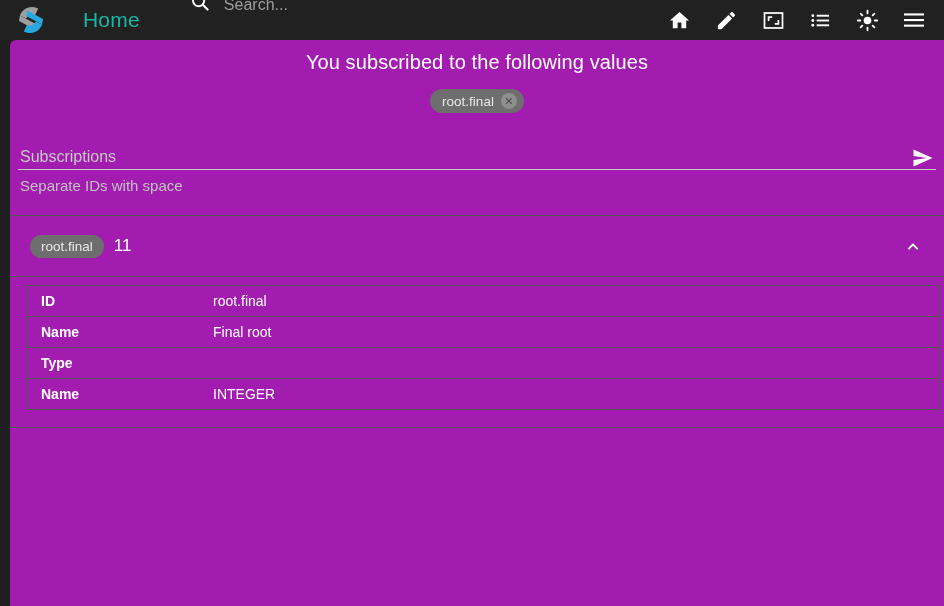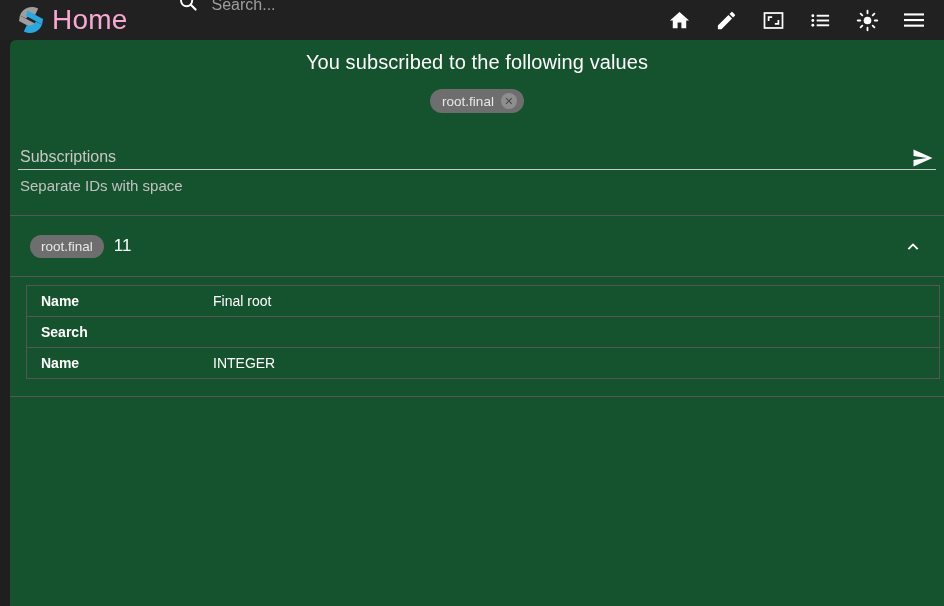--- a/index.html
+++ b/index.html
@@ -23,24 +23,24 @@
     padding: 0 12px 0 14px;
     box-sizing: border-box;
   }
   .logo {
     width: 34px;
     height: 34px;
     flex: 0 0 34px;
     position: relative;
   }
   .app-title {
-    color: #f9a8d4;
-    font-size: 28px;
+    color: #14b8a6;
+    font-size: 21px;
     font-weight: 400;
-    margin-left: 4px;
+    margin-left: 35px;
     letter-spacing: .2px;
     white-space: nowrap;
   }
   .search-wrap {
     margin-left: 48px;
     width: 472px;
     flex: 0 0 472px;
     display: flex;
     align-items: flex-start;
     height: 56px;
@@ -91,21 +91,21 @@
 
   
   .page {
     height: 566px;
     background: #1f1f1f;
     padding-left: 10px;
     box-sizing: border-box;
   }
   .card {
     height: 566px;
-    background: #14532d;
+    background: #a21caf;
     border-top-left-radius: 6px;
     overflow: hidden;
     position: relative;
     box-sizing: border-box;
   }
 
   .subscribed-title {
     text-align: center;
     color: #ffffff;
     font-size: 20px;
@@ -386,25 +386,29 @@
         </svg>
       </button>
     </div>
 
     <div class="panel-divider"></div>
 
     <div class="panel-body">
       <table class="detail">
         <tbody>
           <tr>
+            <td class="key">ID</td>
+            <td class="val">root.final</td>
+          </tr>
+          <tr>
             <td class="key">Name</td>
             <td class="val">Final root</td>
           </tr>
           <tr>
-            <td class="key">Search</td>
+            <td class="key">Type</td>
             <td class="val"></td>
           </tr>
           <tr>
             <td class="key">Name</td>
             <td class="val">INTEGER</td>
           </tr>
         </tbody>
       </table>
     </div>
 

